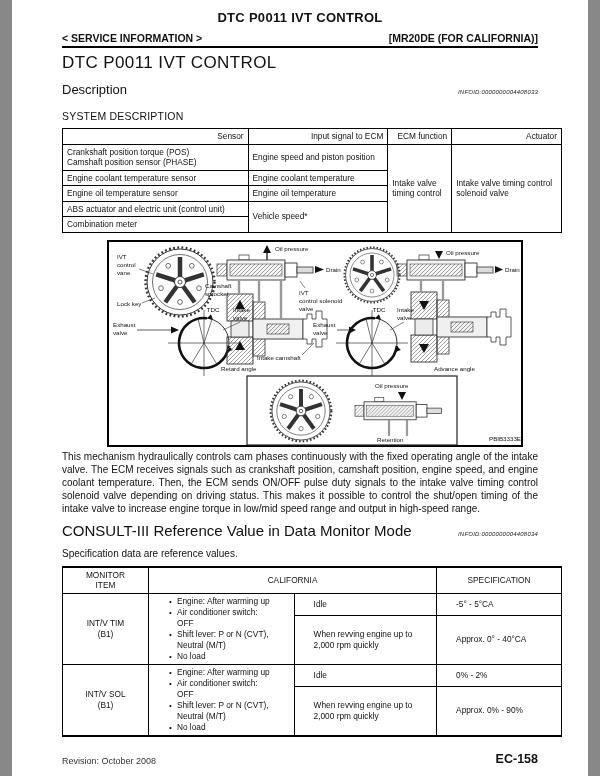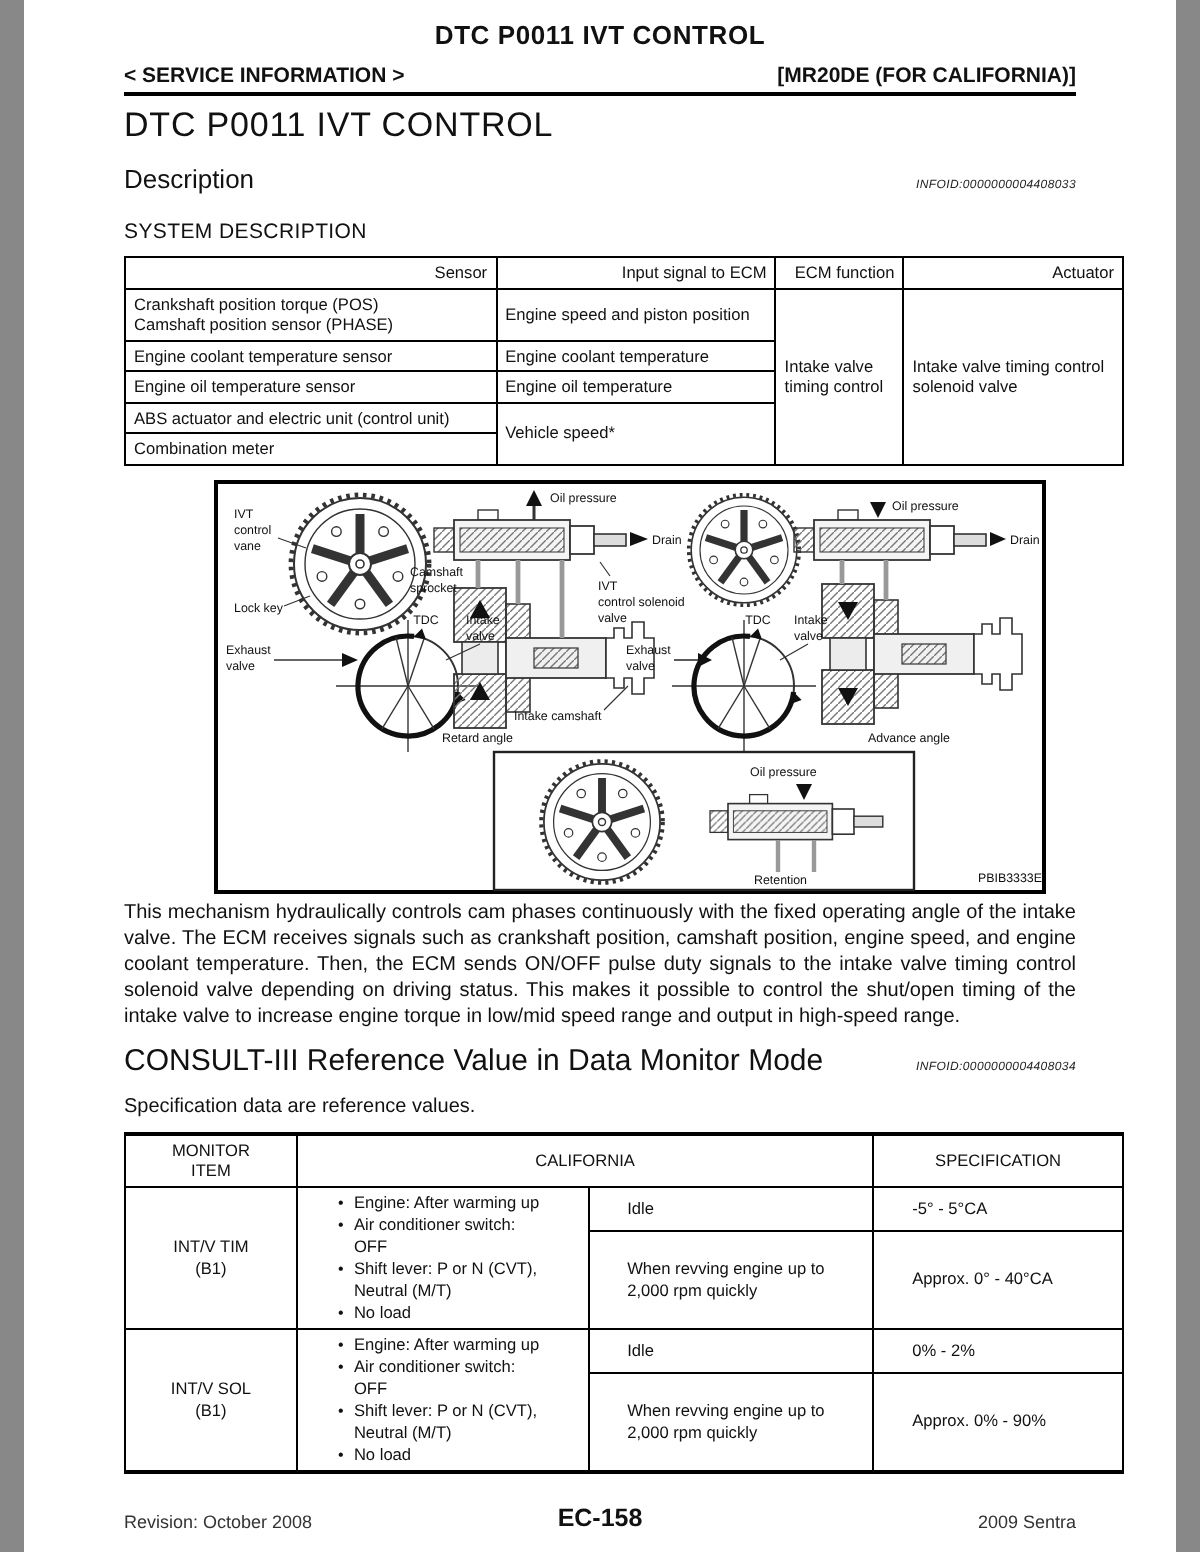--- a/index.html
+++ b/index.html
@@ -330,15 +330,14 @@
           <td>Approx. 0% - 90%</td>
         </tr>
       </tbody>
     </table>
 
   </div>
 
   <div class="footer">
     <span class="footer-left">Revision: October 2008</span>
     <span class="footer-center">EC-158</span>
-    <span class="footer-right">2009 Sentra</span>
   </div>
 </div>
 
 </body></html>

